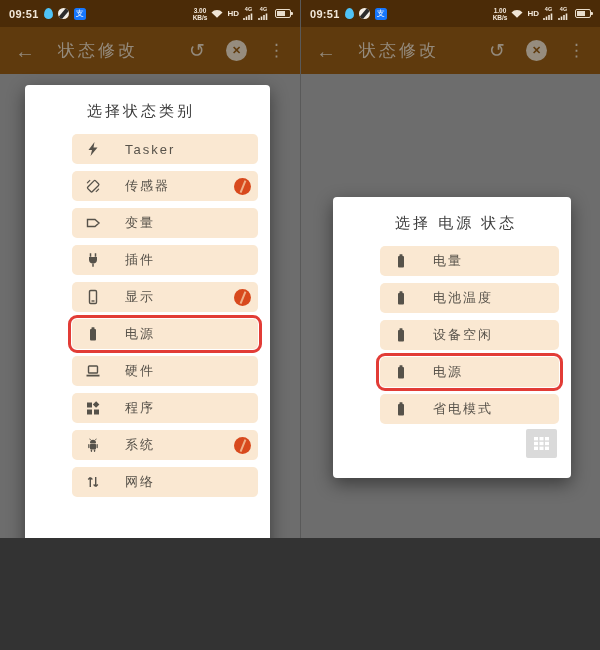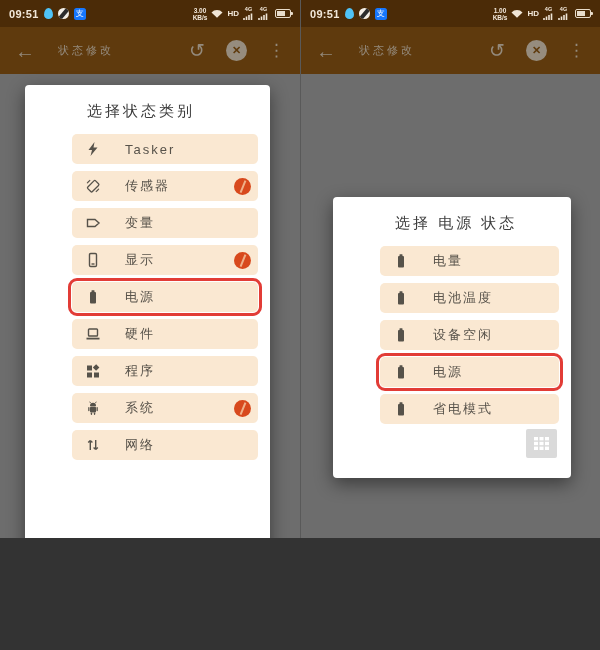--- a/index.html
+++ b/index.html
@@ -21,21 +21,21 @@
   .hd{font-size:8px;font-weight:bold;letter-spacing:0;}
   .sig{display:flex;flex-direction:column;align-items:center;line-height:5px;}
   .sig .g4{font-size:5.5px;font-weight:bold;}
   .batt{width:16px;height:9px;border:1px solid #e9ddcb;border-radius:2px;position:relative;margin-left:2px;}
   .batt::after{content:"";position:absolute;right:-3px;top:2px;width:2px;height:3px;background:#e9ddcb;border-radius:0 1px 1px 0;}
   .batt i{position:absolute;left:1px;top:1px;bottom:1px;width:8px;background:#e9ddcb;}
 
   
   .toolbar{height:47px;background:#5f3a0d;display:flex;align-items:center;padding:0 15px;color:#948a7c;}
   .tb-back{font-size:20px;line-height:1;cursor:default;}
-  .tb-title{font-size:11px;margin-left:23px;letter-spacing:3px;text-align:right;}
+  .tb-title{font-size:17px;margin-left:23px;letter-spacing:3px;text-align:right;}
   .tb-actions{margin-left:auto;display:flex;align-items:center;gap:21px;}
   .tb-undo{font-size:19px;line-height:1;}
   .tb-close{width:21px;height:21px;border-radius:50%;background:#968c7e;color:#5f3a0d;font-size:11px;font-weight:bold;display:flex;align-items:center;justify-content:center;line-height:1;}
   .tb-menu{font-size:17px;line-height:1;letter-spacing:0;}
 
   
   .content{position:absolute;top:74px;left:0;right:0;bottom:0;background:#6d6d6d;}
   .dialog{position:absolute;background:#ffffff;border-radius:4px;box-shadow:0 6px 18px rgba(0,0,0,.45);padding-left:32px;}
   .dlg-left{left:25px;top:11px;width:245px;height:507px;}
   .dlg-right{left:32px;top:123px;width:238px;height:281px;}
@@ -128,20 +128,30 @@
             <span class="badge"></span>
           </div>
 
           <div class="row">
             <svg class="ric" viewBox="0 0 16 16">
                 <path d="M2.5 4.5 h7.5 l4 3.5 -4 3.5 H2.5 Z" fill="none" stroke="#56524a" stroke-width="1.4"></path>
               </svg>
             <span class="rlabel">变量</span>
           </div>
 
+          <div class="row">
+            <svg class="ric" viewBox="0 0 16 16">
+                <g stroke="#56524a" stroke-width="1.5">
+                  <path d="M5.5 1.2 v3.6 M10.5 1.2 v3.6" fill="none"></path>
+                  <path d="M4 5 h8 v2.5 a4 4 0 0 1 -8 0 Z" stroke="none" fill="#56524a"></path>
+                  <path d="M8 11.5 v3.3" fill="none"></path>
+                </g>
+              </svg>
+            <span class="rlabel">插件</span>
+          </div>
 
           <div class="row">
             <svg class="ric" viewBox="0 0 16 16">
                 <g fill="none" stroke="#56524a" stroke-width="1.4">
                   <rect x="4.5" y="1.5" width="7" height="13" rx="1.2"></rect>
                   <path d="M6.5 12 h3"></path>
                 </g>
               </svg>
             <span class="rlabel">显示</span>
             <span class="badge"></span>

